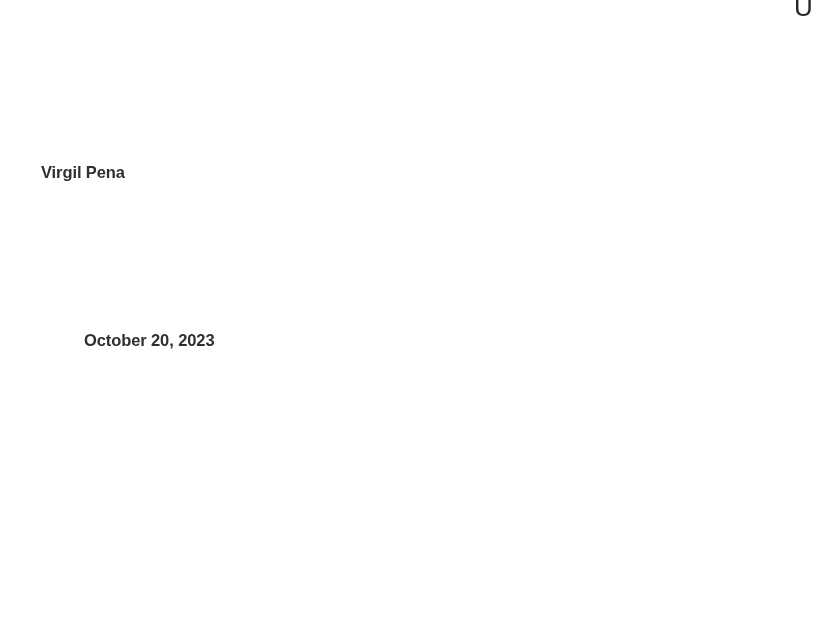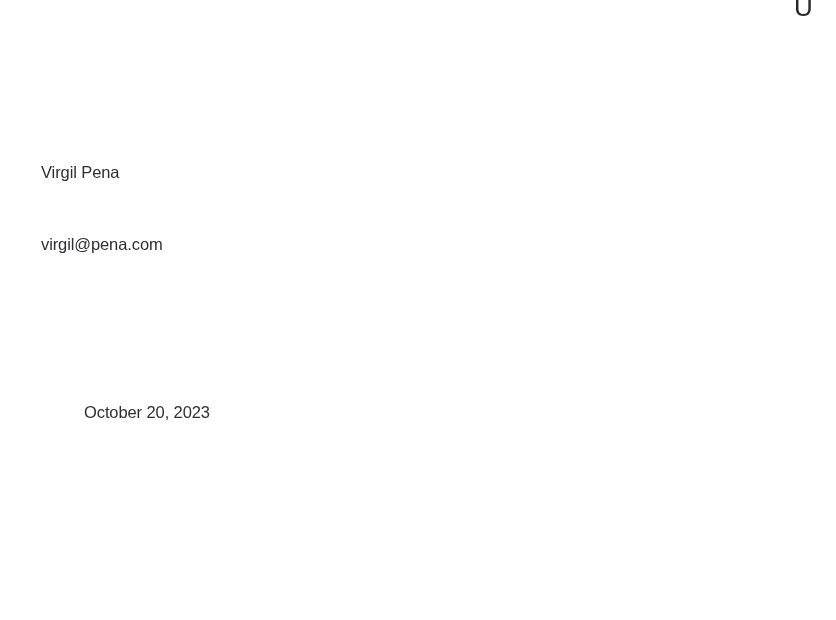--- a/index.html
+++ b/index.html
@@ -35,38 +35,38 @@
     left: 41px;
     width: 790px;
     font-size: 16.5px;
     line-height: 24px;
     letter-spacing: -0.1px;
     white-space: pre;
   }
   .block {
     margin: 0;
     padding: 0;
+    font-weight: bold;
   }
   .block + .block {
     margin-top: 24px;
     margin-left: 43px;
   }
 </style>
 </head>
 <body>
 
 <div class="page">
 
   <span class="logo-partial">U</span>
 
   <div class="doc">
 
     <div class="block">
       <div>Virgil Pena</div>
-      <div>virgil@pena.com</div>
     </div>
 
     <div class="block">October 20, 2023</div>
 
     <div class="block">
       
       
       
     </div>
 

